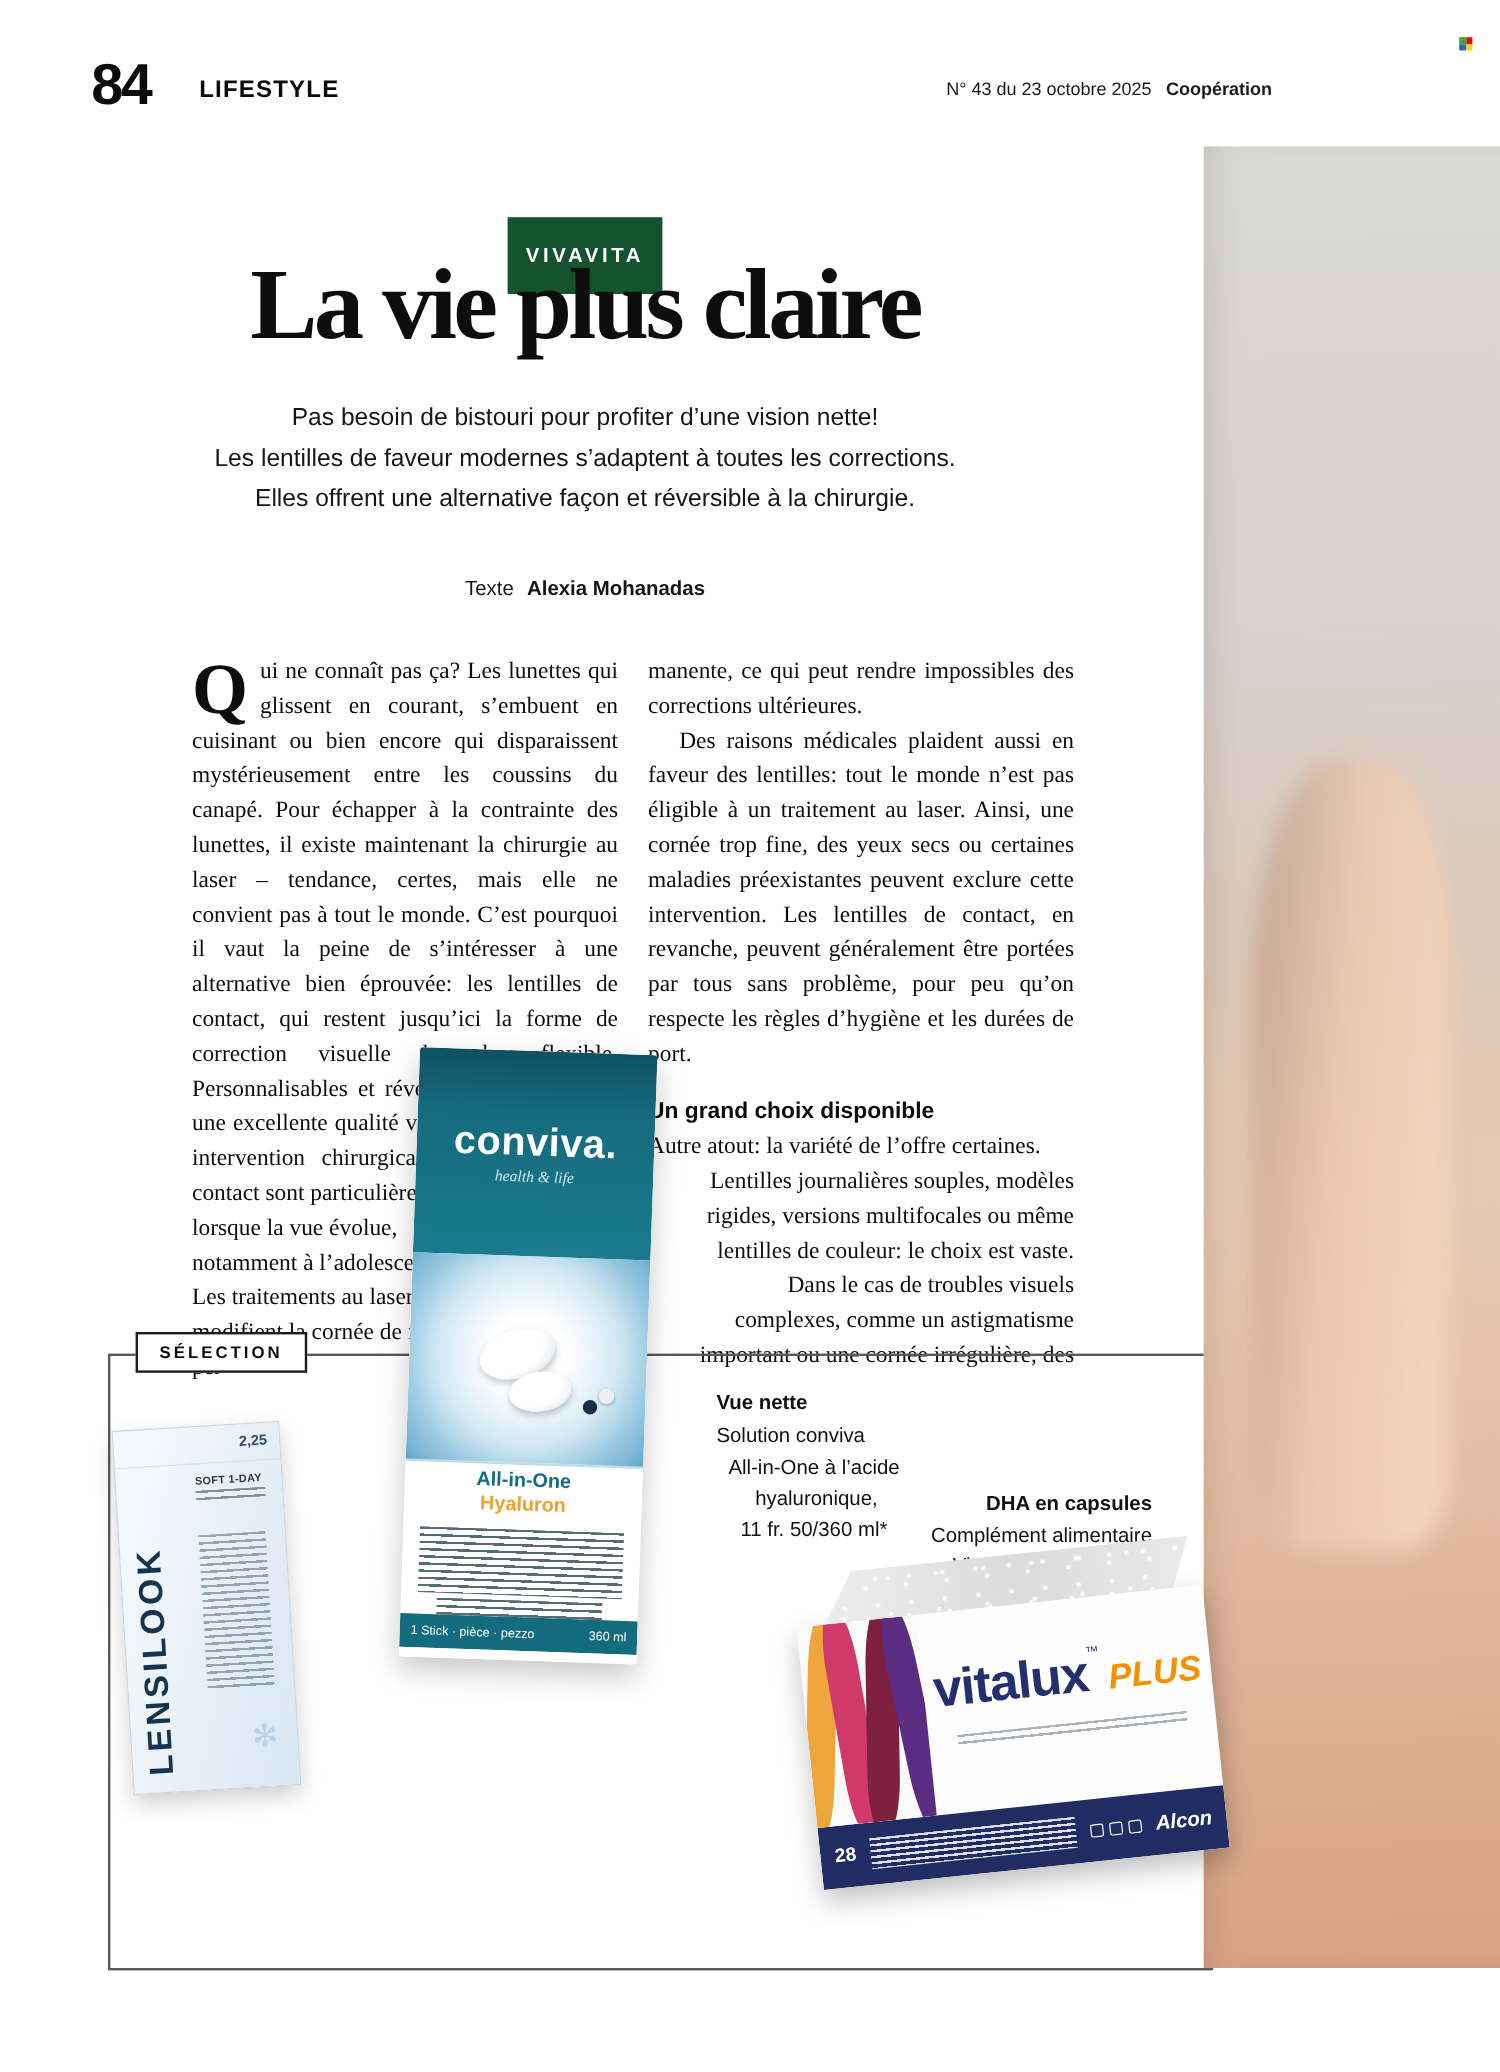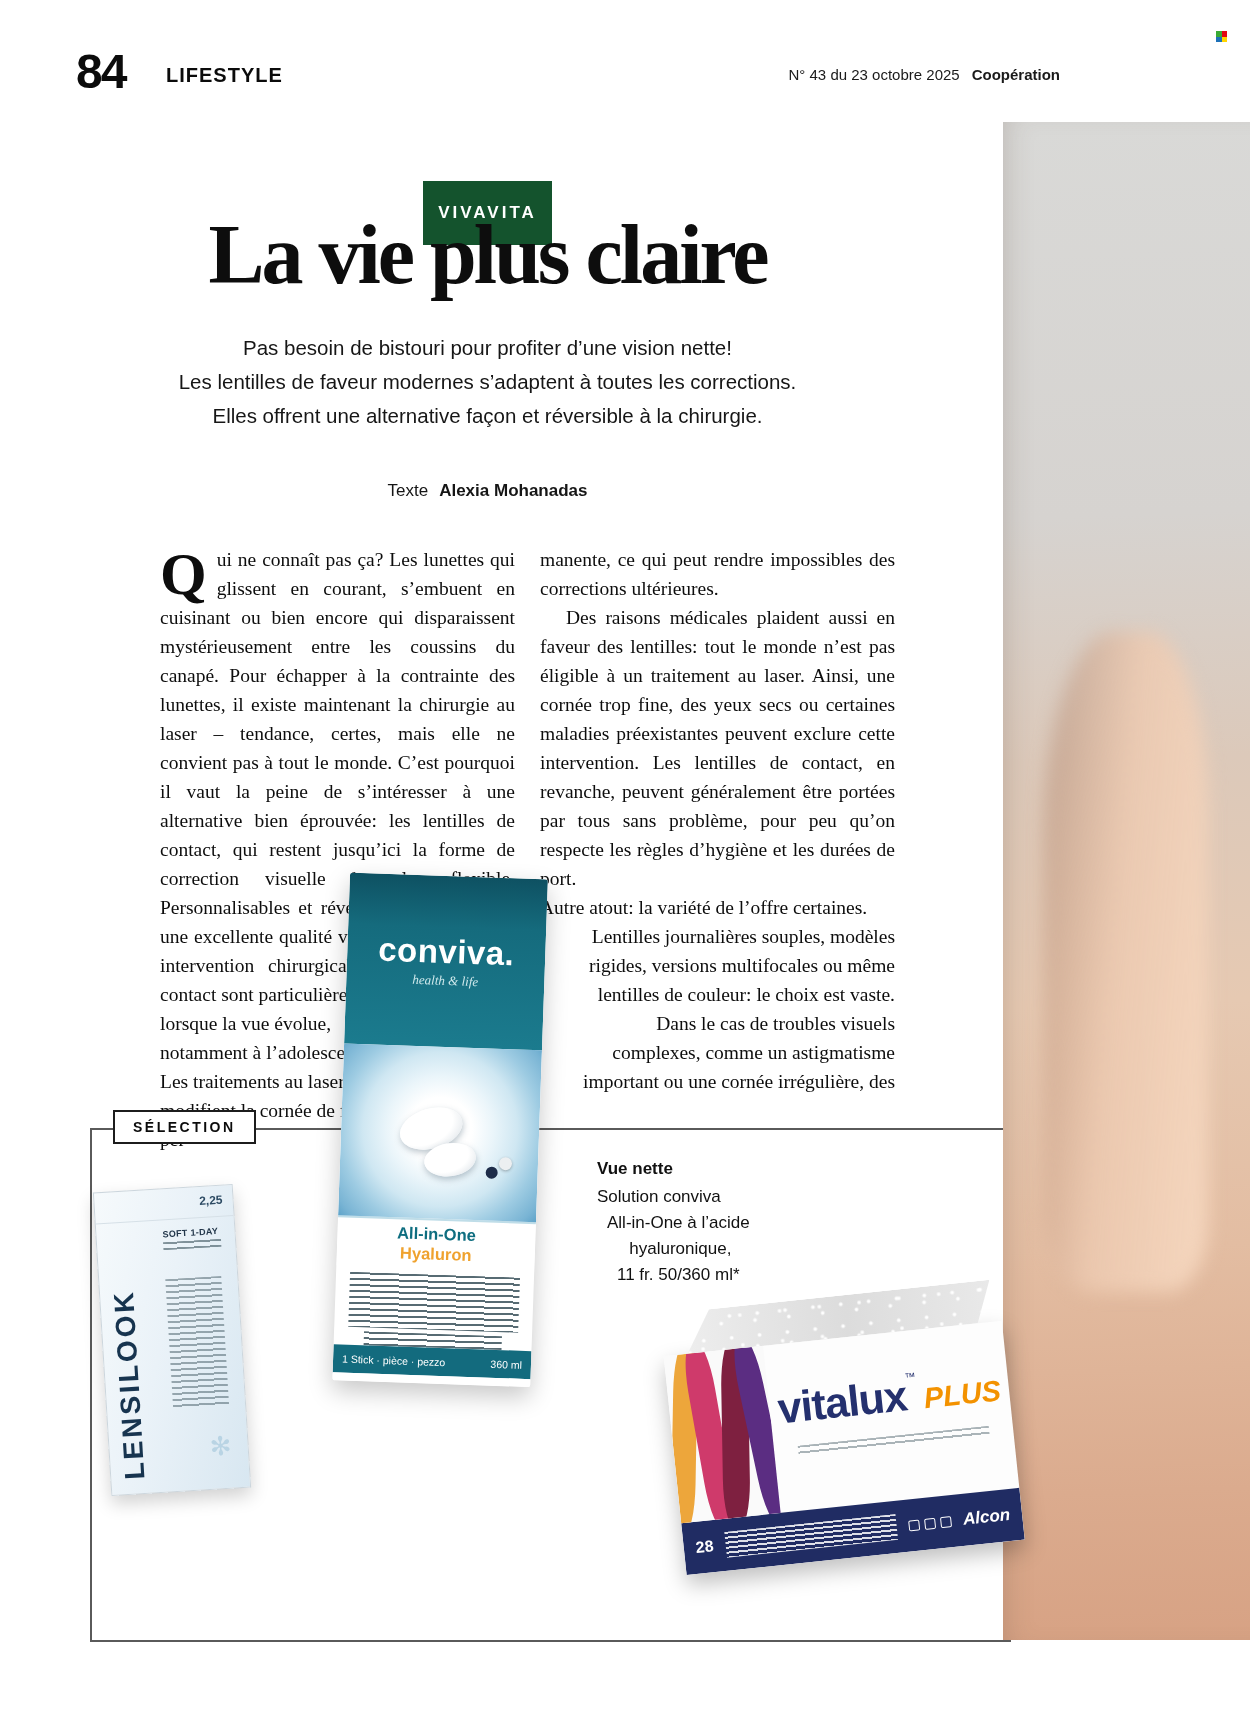--- a/index.html
+++ b/index.html
@@ -165,20 +165,21 @@
   </div>
 
   <div class="columns">
     <div class="col col1">
       <p><span class="dropcap">Q</span><span>ui ne connaît pas ça? Les lunettes qui glissent en courant, s’embuent en cuisinant ou bien encore qui disparaissent mystérieusement entre les coussins du canapé. Pour échapper à la contrainte des lunettes, il existe maintenant la chirurgie au laser – tendance, certes, mais elle ne convient pas à tout le monde. C’est pourquoi il vaut la peine de s’intéresser à une alternative bien éprouvée: les lentilles de contact, qui restent jusqu’ici la forme de correction visuelle la plus flexible. Personnalisables et réversibles, elles offrent une excellente qualité visuelle – sans aucune intervention chirurgicale. Les lentilles de contact sont particulièrement indiquées</span></p>
       <p class="p-narrow">lorsque la vue évolue, notamment à l’adolescence. Les traitements au laser, eux, modifient la cornée de façon per-</p>
     </div>
     <div class="col col2">
       <p>manente, ce qui peut rendre impossibles des corrections ultérieures.</p>
       <p class="indent">Des raisons médicales plaident aussi en faveur des lentilles: tout le monde n’est pas éligible à un traitement au laser. Ainsi, une cornée trop fine, des yeux secs ou certaines maladies préexistantes peuvent exclure cette intervention. Les lentilles de contact, en revanche, peuvent généralement être portées par tous sans problème, pour peu qu’on respecte les règles d’hygiène et les durées de port.</p>
+      <h3>Un grand choix disponible</h3>
       <p>Autre atout: la variété de l’offre certaines.</p>
       <p class="p-wrap">Lentilles journalières souples, modèles rigides, versions multifocales ou même lentilles de couleur: le choix est vaste. Dans le cas de troubles visuels complexes, comme un astigmatisme important ou une cornée irrégulière, des</p>
     </div>
   </div>
 
   <div class="selbox"></div>
   <div class="sel-label">SÉLECTION</div>
 
   <div class="conviva">
     <div class="cv-top">
@@ -244,15 +245,20 @@
   </div>
 
   <div class="caption cap-vue">
     <div class="cap-title">Vue nette</div>
     <div>Solution conviva</div>
     <div class="i1">All-in-One à l’acide</div>
     <div class="i2">hyaluronique,</div>
     <div class="i3">11 fr. 50/360 ml*</div>
   </div>
 
+  <div class="caption cap-dha">
+    <div class="cap-title">DHA en capsules</div>
+    <div>Complément alimentaire</div>
+    <div>Vitalux Plus, 19 fr. 95*</div>
+  </div>
 
 
 </div>
 
 </body></html>

